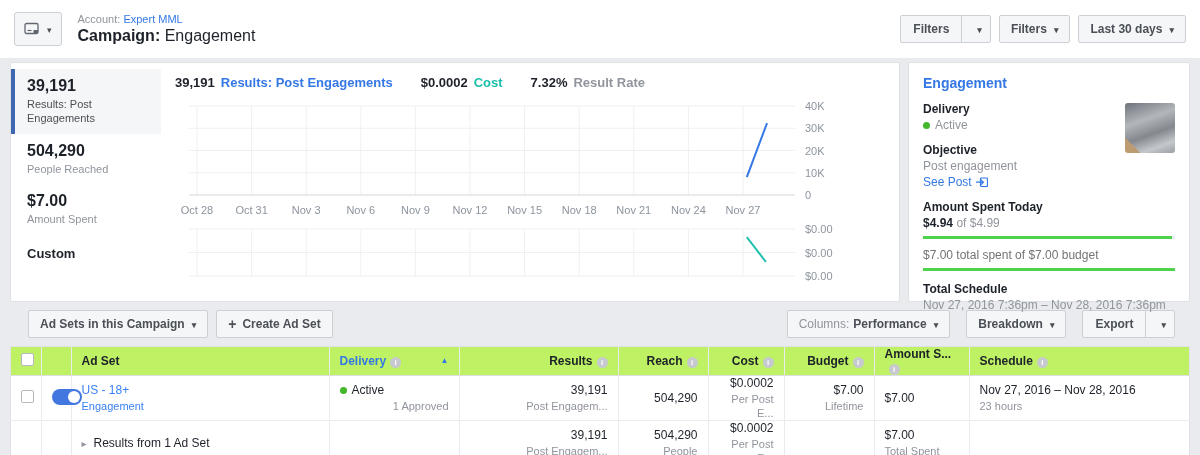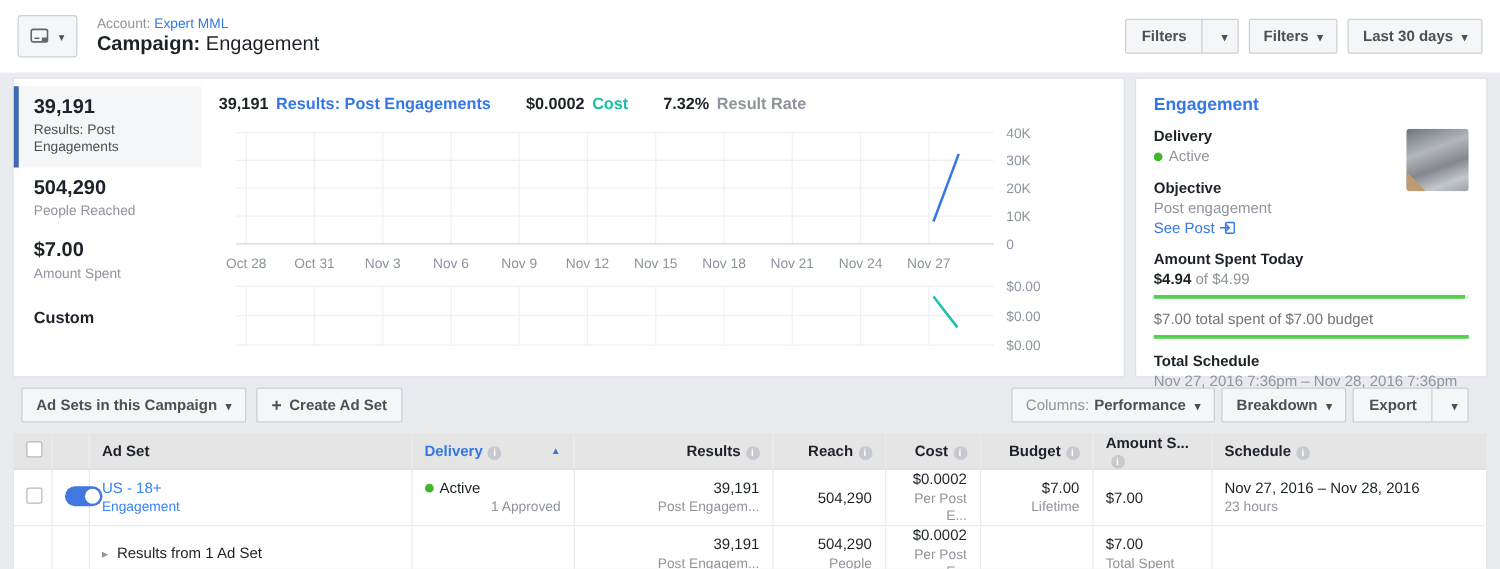--- a/index.html
+++ b/index.html
@@ -71,32 +71,32 @@
     position:absolute; top:40px; right:14px; width:50px; height:50px; border-radius:3px; cursor:pointer;
     background-image:
       linear-gradient(45deg, #bf9b72 0 16%, rgba(0,0,0,0) 16%),
       linear-gradient(160deg, #6f747b, #b3b7bc 35%, #84888e 60%, #c4c7cb 82%, #9aa0a6);
   }
   .pbar { height:3px; background:#ebedf0; margin:6px 0 0; }
   .pbar > span { display:block; height:100%; background:#4ed34b; }
   .muted-line { color:#737373; margin-top:9px; }
 
   
-  .toolbar { display:flex; align-items:flex-end; margin:8px 10px 8px 17px; }
+  .toolbar { display:flex; align-items:flex-end; margin:8px 10px 8px 28px; }
   .toolbar .left { display:flex; gap:8px; }
   .toolbar .spacer { flex:1; }
-  .toolbar .right { display:flex; gap:5px; margin-right:15px; }
+  .toolbar .right { display:flex; gap:16px; margin-right:15px; }
   .plus { font-weight:bold; margin-right:6px; font-size:14px; line-height:1; }
   .cols-muted { color:#90949c; font-weight:normal; margin-right:4px; }
 
   
   .table-wrap { margin:0 10px; background:#fff; border:1px solid #dfe1e5; height:115px; overflow:hidden; }
   table { width:100%; border-collapse:collapse; table-layout:fixed; font-size:12px; }
   th {
-    height:26px; background:#e5e5e5; border-bottom:1px solid #dddfe2;
+    height:26px; background:#bef264; border-bottom:1px solid #dddfe2;
     font-weight:bold; color:#1d2129; text-align:left; padding:0 10px; font-size:12px; cursor:pointer;
   }
   th, td { border-left:1px solid #e9ebee; vertical-align:middle; }
   th:first-child, td:first-child { border-left:none; }
   td { height:44px; padding:0 10px; border-bottom:1px solid #e9ebee; }
   tr.summary td { border-bottom:none; }
   .ta-r { text-align:right; }
   .cell-main { color:#1d2129; line-height:15px; }
   .cell-sub { color:#90949c; font-size:11px; line-height:14px; margin-top:1px; }
   .link { color:#3b82f6; text-decoration:none; cursor:pointer; }

